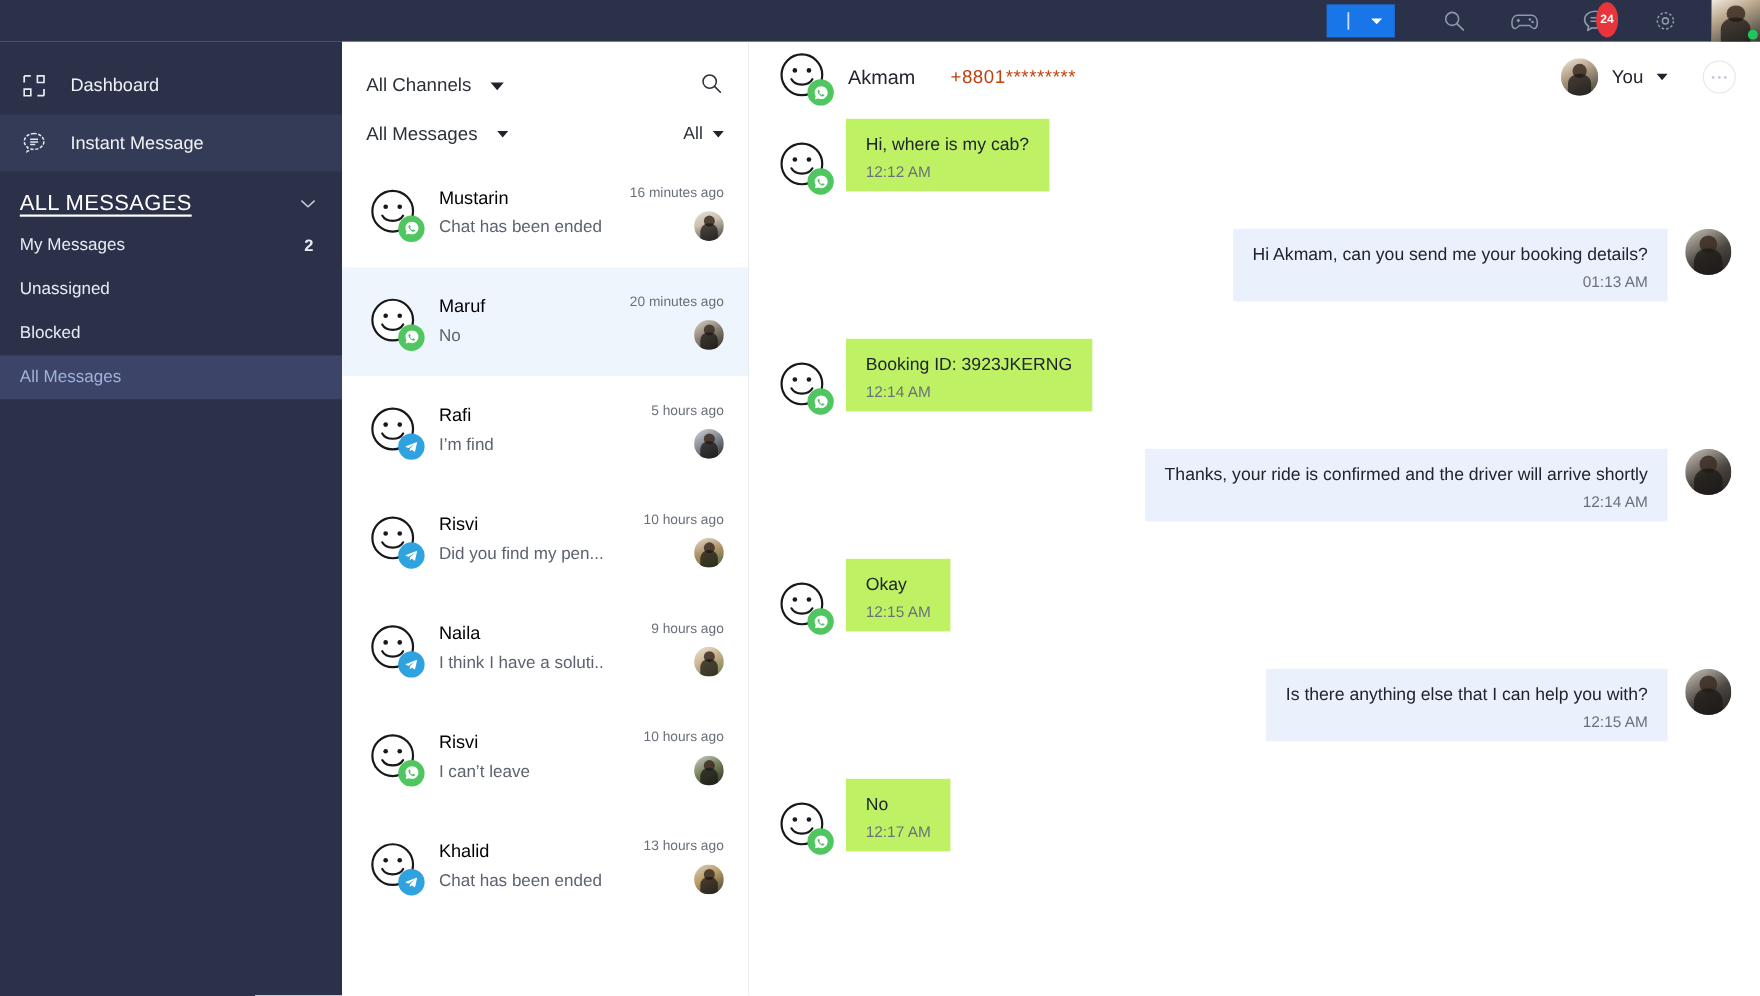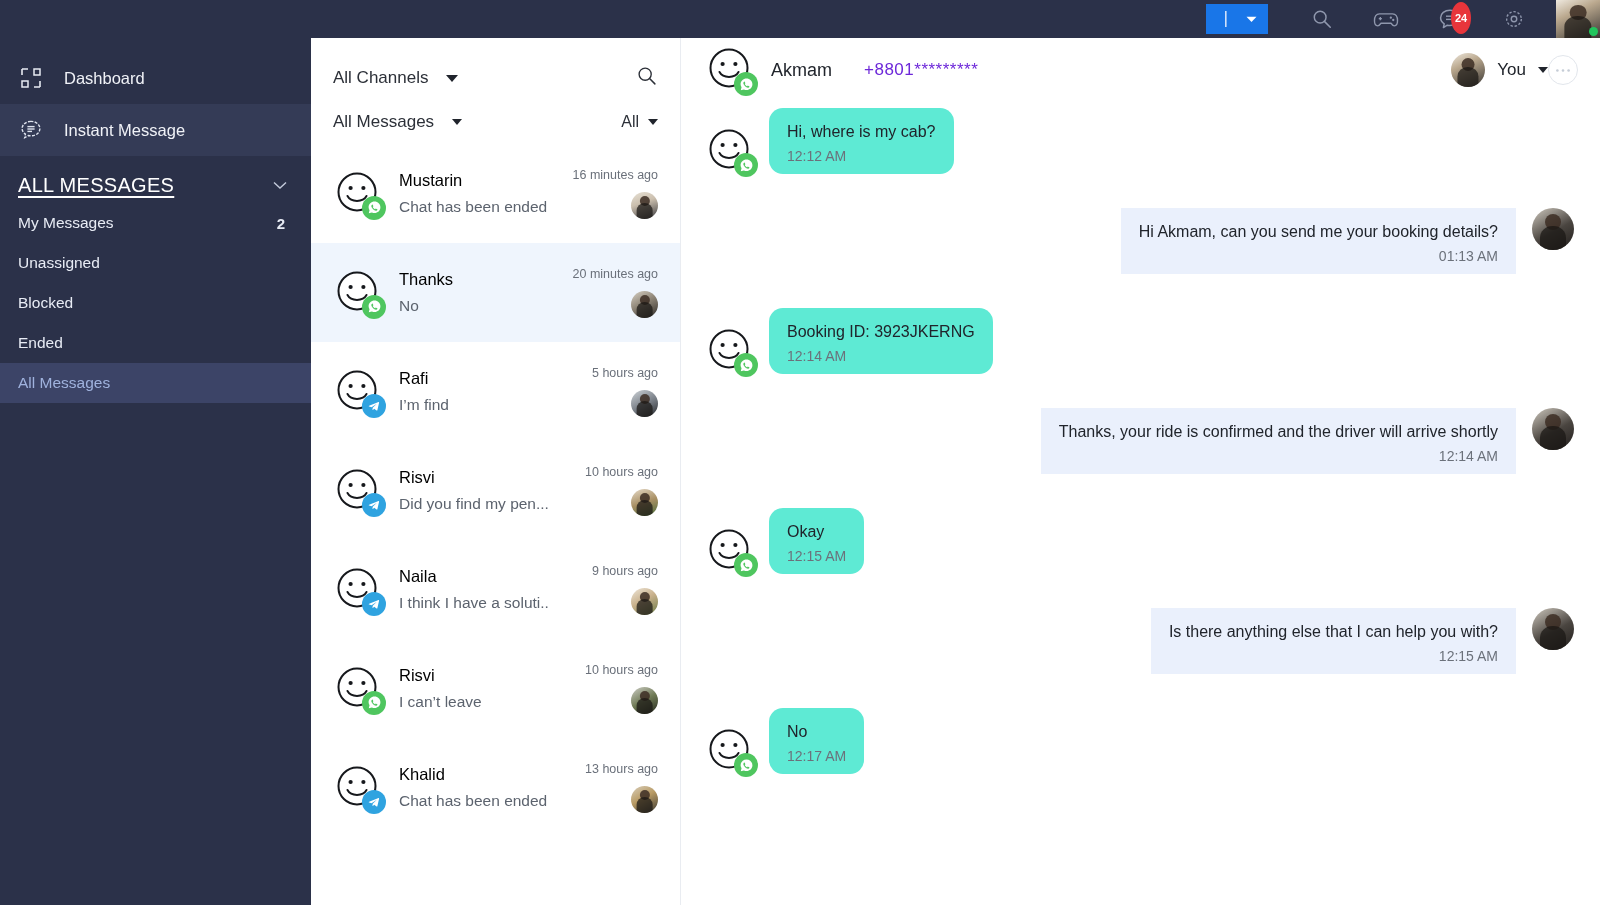--- a/index.html
+++ b/index.html
@@ -114,40 +114,40 @@
 
   
   .chatpane { flex: 1 1 auto; background: #fff; display: flex; flex-direction: column; min-width: 0; }
   .chat-header {
     height: 64px; flex: 0 0 64px; display: flex; align-items: center;
     padding: 0 22px 0 26px; justify-content: space-between;
   }
   .ch-left { display: flex; align-items: center; gap: 18px; }
   .ch-avatar { position: relative; width: 46px; height: 46px; }
   .ch-name { font-size: 18px; color: #21252c; font-weight: 500; }
-  .ch-phone { font-size: 17px; color: #6d28d9; margin-left: 14px; letter-spacing: .5px; }
-  .ch-right { display: flex; align-items: center; gap: 0; }
+  .ch-phone { font-size: 17px; color: #c2410c; margin-left: 14px; letter-spacing: .5px; }
+  .ch-right { display: flex; align-items: center; gap: 32px; }
   .agent-chip { display: flex; align-items: center; gap: 12px; cursor: pointer; }
   .agent-pic { width: 34px; height: 34px; border-radius: 50%; overflow: hidden; position: relative; }
   .agent-name { font-size: 17px; color: #21252c; }
   .more-btn {
     width: 30px; height: 30px; border-radius: 50%; border: 1px solid #e2e6ec;
     display: flex; align-items: center; justify-content: center; cursor: pointer;
     color: #b9c0ca; font-size: 14px; letter-spacing: 1px;
   }
 
   .messages { flex: 1 1 auto; padding: 6px 0 18px 0; overflow: hidden; position: relative; }
   .msg-row { display: flex; padding: 0 26px; margin-bottom: 34px; }
   .msg-row.in { justify-content: flex-start; align-items: flex-end; }
   .msg-row.out { justify-content: flex-end; align-items: flex-start; }
   .msg-avatar { width: 46px; height: 46px; position: relative; flex: 0 0 46px; margin-right: 16px; }
   .bubble {
     max-width: 640px; padding: 14px 18px 10px 18px; position: relative;
   }
-  .bubble.in { background: #5eead4; border-radius: 14px; }
+  .bubble.in { background: #bef264; }
   .bubble.out { background: #eaf0fc; }
   .bubble-text { font-size: 16px; color: #20242b; line-height: 1.25; }
   .bubble-time { font-size: 14px; color: #6b717b; margin-top: 6px; }
   .bubble.out .bubble-time { text-align: right; }
   .out-avatar { width: 42px; height: 42px; border-radius: 50%; overflow: hidden; margin-left: 16px; flex: 0 0 42px; position: relative; }
 
   
   .ph { position: absolute; inset: 0; }
   .ph-a { background: linear-gradient(160deg,#e8e2d6 0%,#cbbfae 40%,#3a3a3e 100%); }
   .ph-b { background: linear-gradient(150deg,#d9d2c6 0%,#8e8577 45%,#2e2b28 100%); }
@@ -266,23 +266,20 @@
       <div class="sub-item">
         <span>My Messages</span>
         <span class="sub-count">2</span>
       </div>
       <div class="sub-item">
         <span>Unassigned</span>
       </div>
       <div class="sub-item">
         <span>Blocked</span>
       </div>
-      <div class="sub-item">
-        <span>Ended</span>
-      </div>
       <div class="sub-item active">
         <span>All Messages</span>
       </div>
     </nav>
 
     <section class="chatlist">
       <div class="filters">
         <div class="filter-row">
           <div class="filter-left">
             <span class="filter-label">All Channels</span>
@@ -343,21 +340,21 @@
                 <circle cx="28.4" cy="17" r="2.1" fill="#16181c"></circle>
                 <path d="M12.5 25 C16 31.5 28 31.5 31.5 25" fill="none" stroke="#16181c" stroke-width="2" stroke-linecap="round"></path>
               </svg>
               <span class="chan-badge chan-wa">
                 <svg width="15" height="15" viewBox="0 0 16 16">
                   <path d="M8 1.6 C4.5 1.6 1.7 4.3 1.7 7.7 C1.7 8.9 2.1 10 2.7 10.9 L1.9 14.1 L5.3 13.3 C6.1 13.7 7 13.9 8 13.9 C11.5 13.9 14.3 11.2 14.3 7.7 C14.3 4.3 11.5 1.6 8 1.6 Z M5.6 4.8 C5.8 4.8 6 4.8 6.1 5.1 L6.7 6.4 C6.8 6.6 6.7 6.8 6.6 6.9 L6.2 7.4 C6.1 7.5 6.1 7.7 6.2 7.8 C6.6 8.6 7.5 9.5 8.3 9.8 C8.5 9.9 8.6 9.9 8.7 9.8 L9.2 9.3 C9.3 9.1 9.5 9.1 9.7 9.2 L10.9 9.8 C11.1 9.9 11.2 10.1 11.1 10.3 C10.9 11 10.2 11.4 9.5 11.4 C7.6 11.4 4.7 8.5 4.6 6.5 C4.6 5.8 5 5.1 5.6 4.8 Z" fill="#fff"></path>
                 </svg>
               </span>
             </span>
             <span class="conv-mid">
-              <span class="conv-name" style="display:block">Thanks</span>
+              <span class="conv-name" style="display:block">Maruf</span>
               <span class="conv-msg" style="display:block">No</span>
             </span>
             <span class="conv-right">
               <span class="conv-time">20 minutes ago</span>
               <span class="conv-agent">
                 <span class="ph ph-b"></span>
                 <span class="face-head"></span>
                 <span class="face-shape"></span>
               </span>
             </span>

